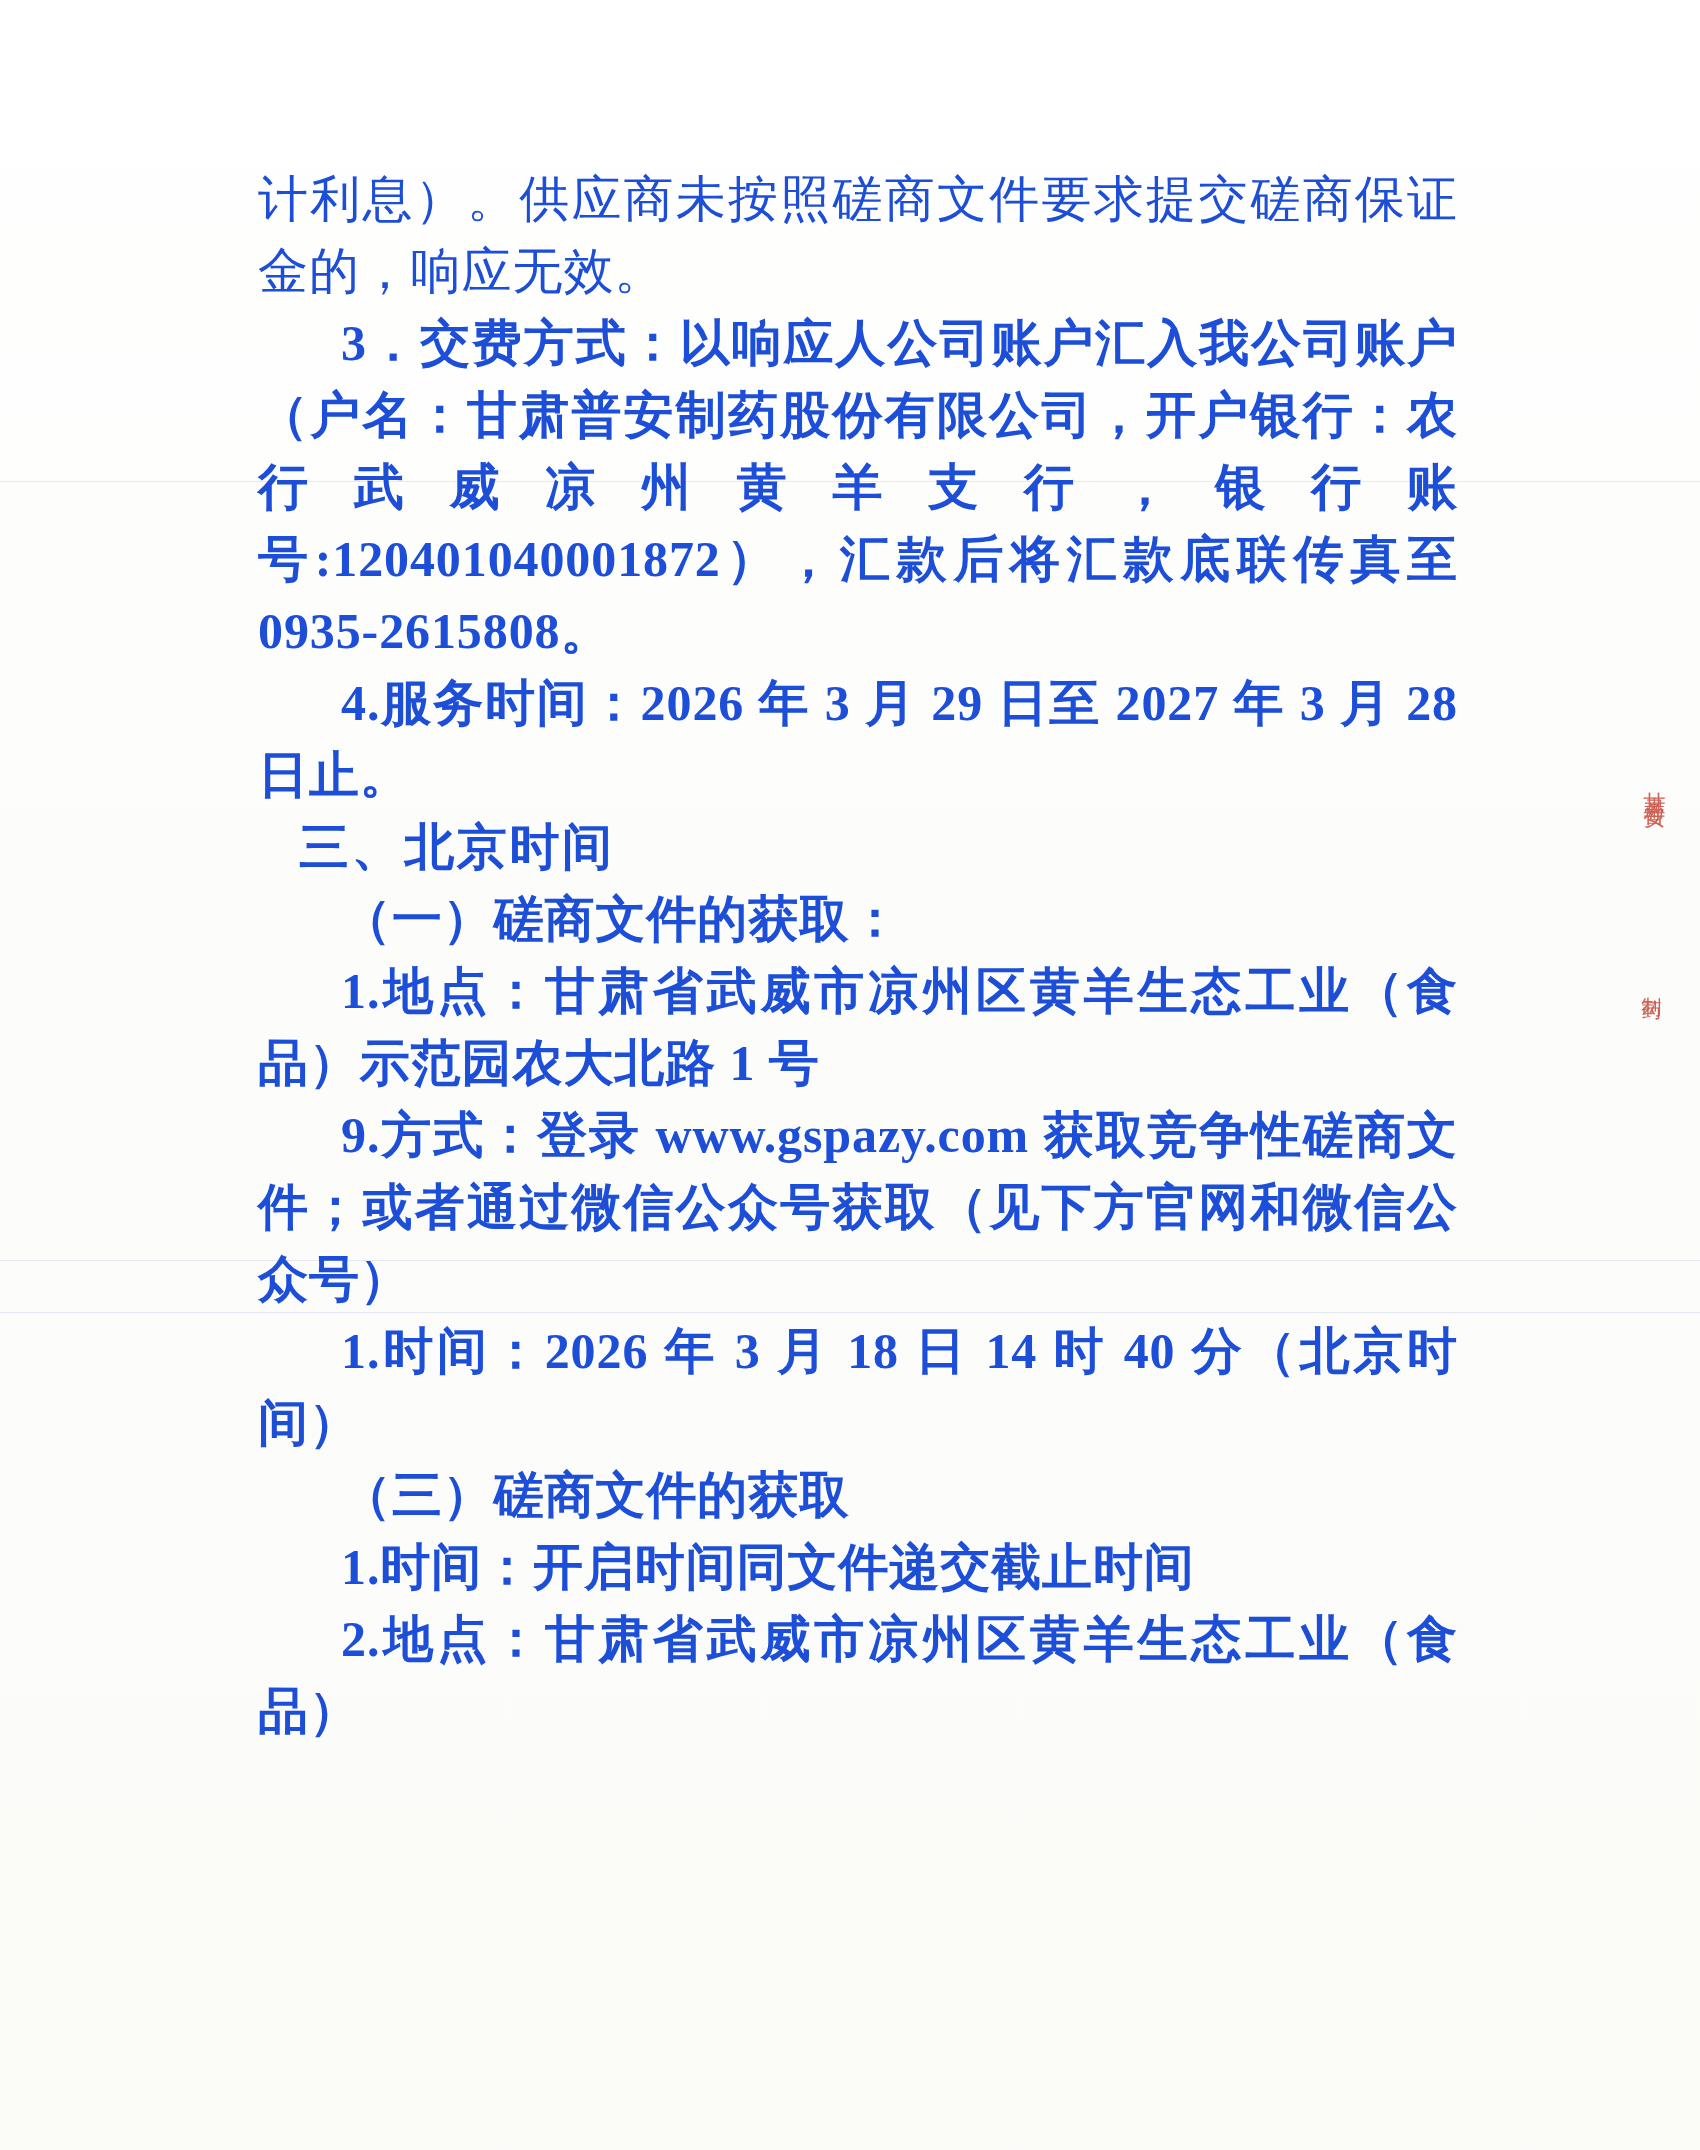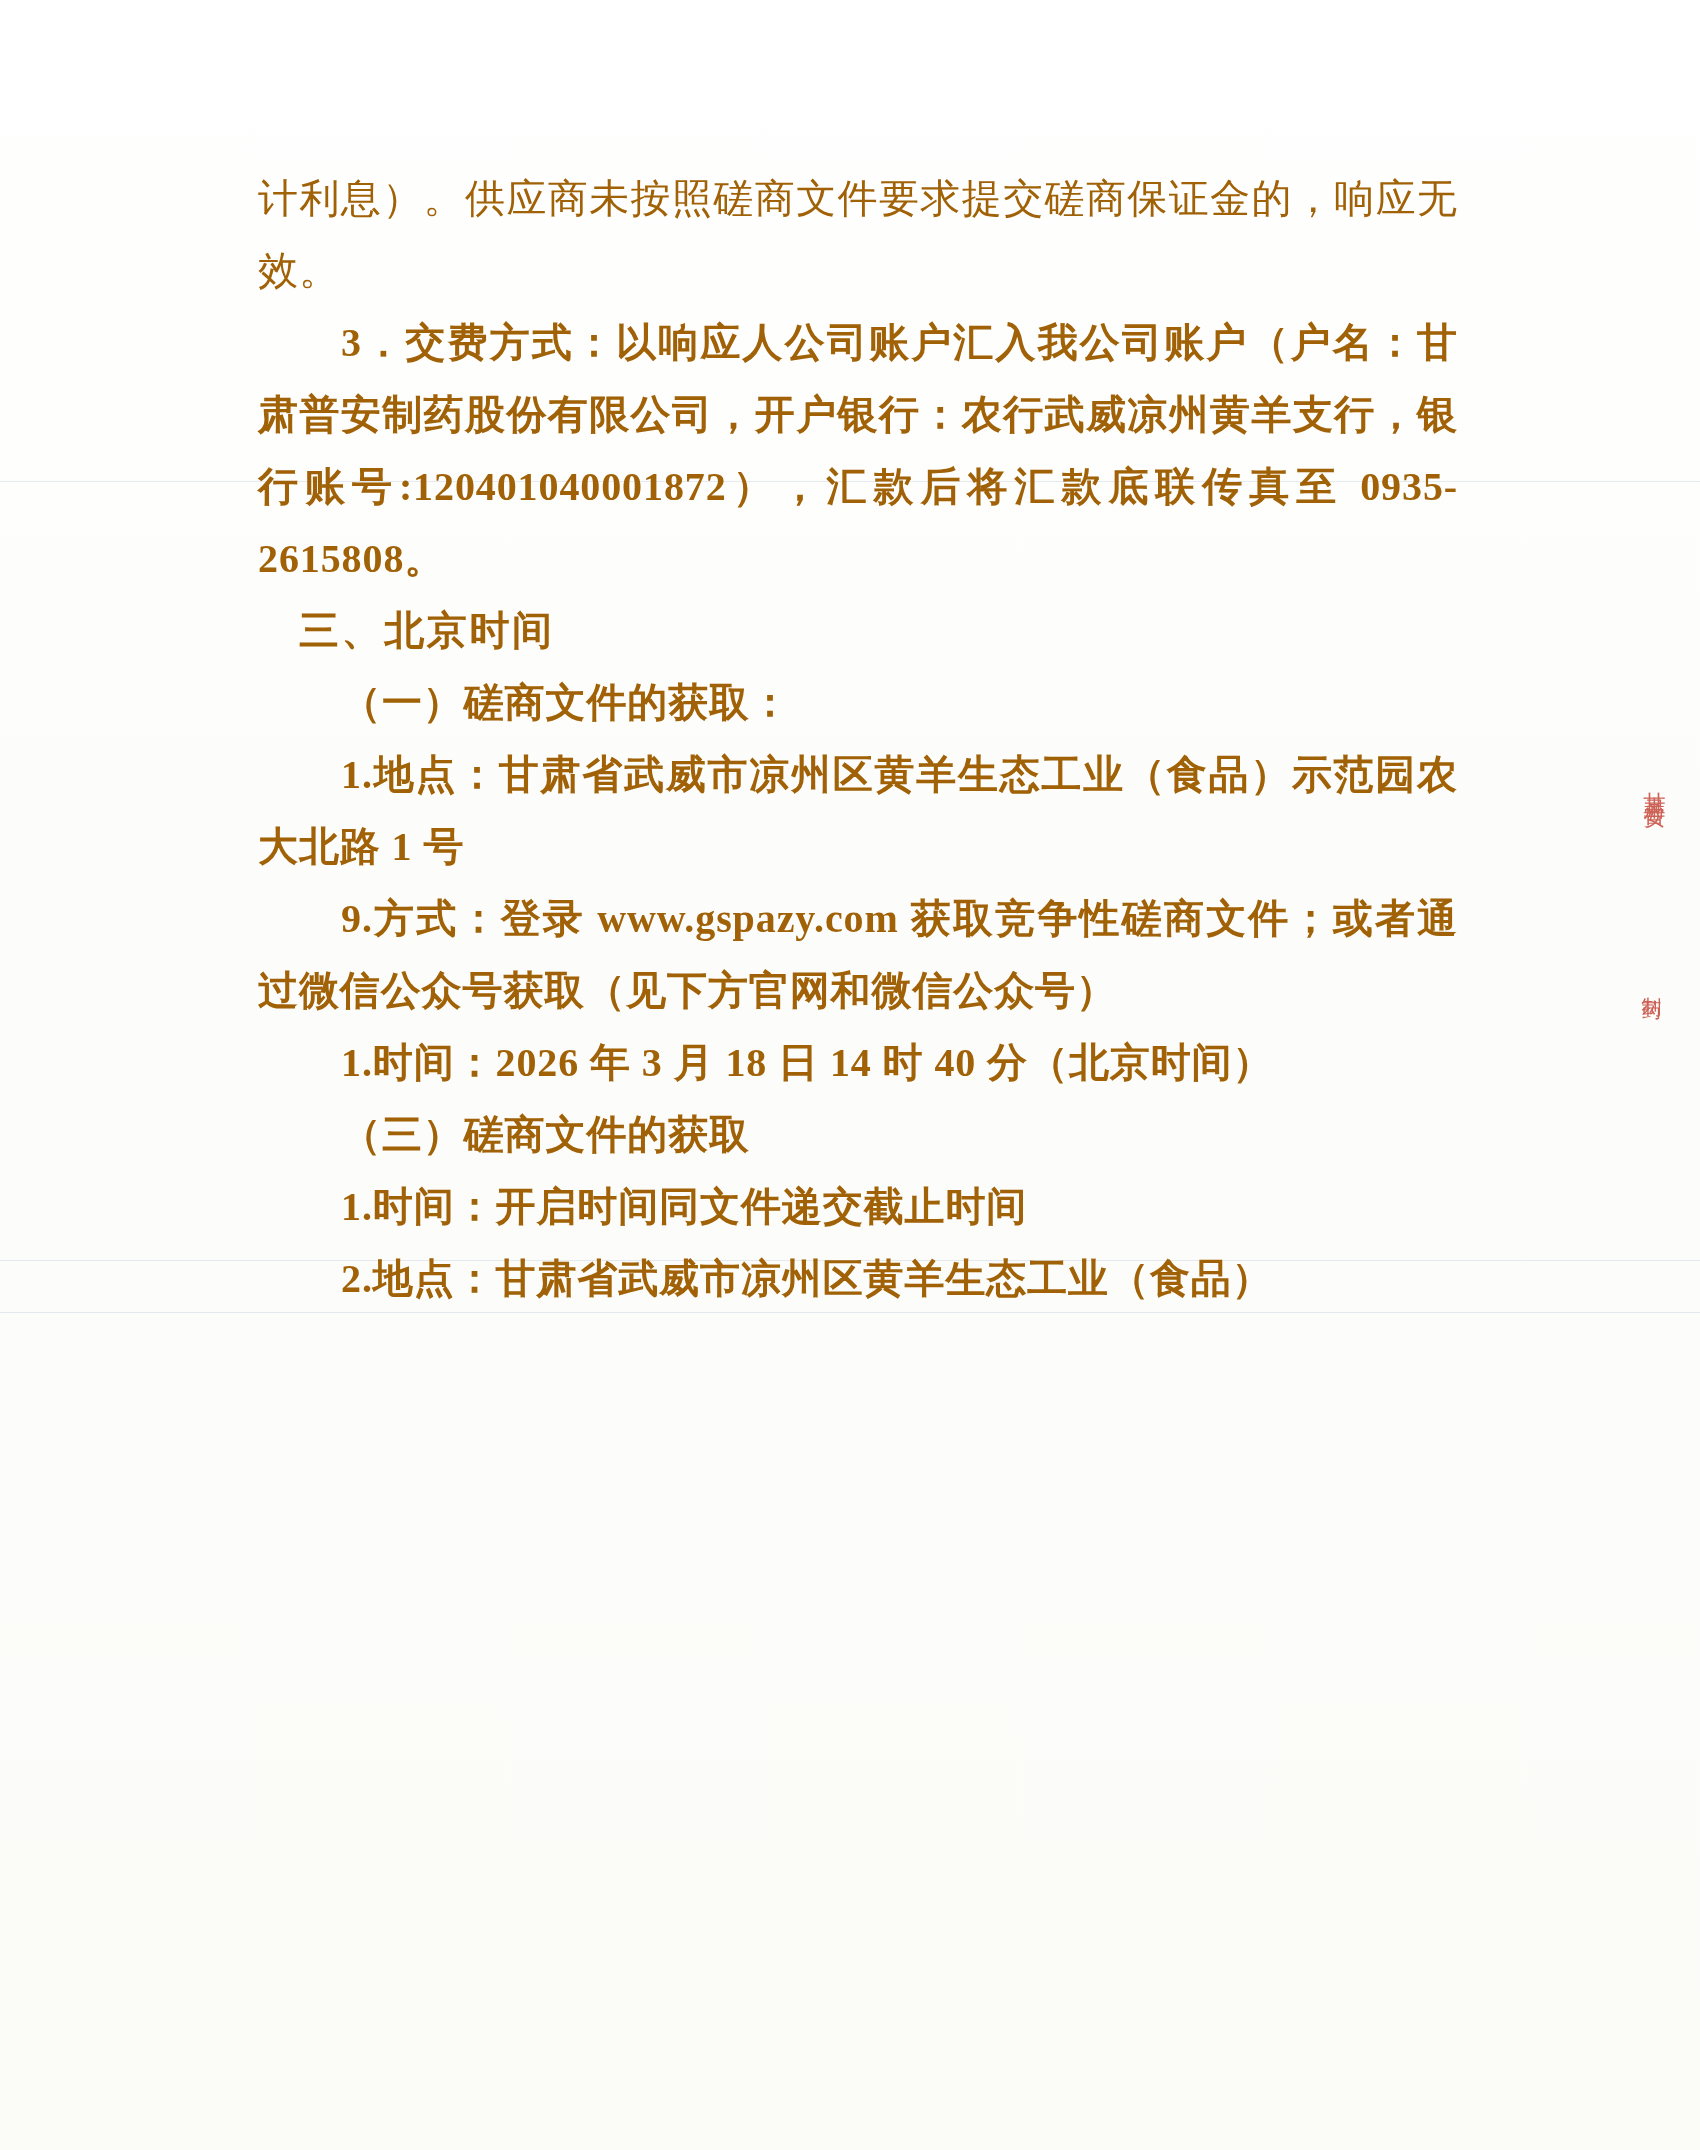--- a/index.html
+++ b/index.html
@@ -38,23 +38,23 @@
   .scan-line.l3 { top: 1312px; }
 
   .content {
     position: absolute;
     left: 258px;
     top: 163px;
     width: 1200px;
   }
 
   .para {
-    font-size: 40px;
+    font-size: 50px;
     line-height: 72px;
-    color: #a16207;
+    color: #1d4ed8;
     letter-spacing: 0.9px;
     text-align: justify;
     margin: 0 0 0 0;
     font-family: "Liberation Serif", "DejaVu Serif", serif;
   }
   .para.indent {
     text-indent: 83px;
     font-weight: bold;
   }
   .para.heading {
@@ -98,20 +98,21 @@
   <div class="scan-line l1"></div>
   <div class="scan-line l2"></div>
   <div class="scan-line l3"></div>
 
   <div class="content">
 
     <p class="para">计利息）。供应商未按照磋商文件要求提交磋商保证金的，响应无效。</p>
 
     <p class="para indent">3．交费方式：以响应人公司账户汇入我公司账户（户名：甘肃普安制药股份有限公司，开户银行：农行武威凉州黄羊支行，银行账号:120401040001872），汇款后将汇款底联传真至 0935-2615808。</p>
 
+    <p class="para indent">4.服务时间：2026 年 3 月 29 日至 2027 年 3 月 28 日止。</p>
 
     <p class="para heading">三、北京时间</p>
 
     <p class="para indent">（一）磋商文件的获取：</p>
 
 
     <p class="para indent">1.地点：甘肃省武威市凉州区黄羊生态工业（食品）示范园农大北路 1 号</p>
 
     <p class="para indent">9.方式：登录 www.gspazy.com 获取竞争性磋商文件；或者通过微信公众号获取（见下方官网和微信公众号）</p>
 

